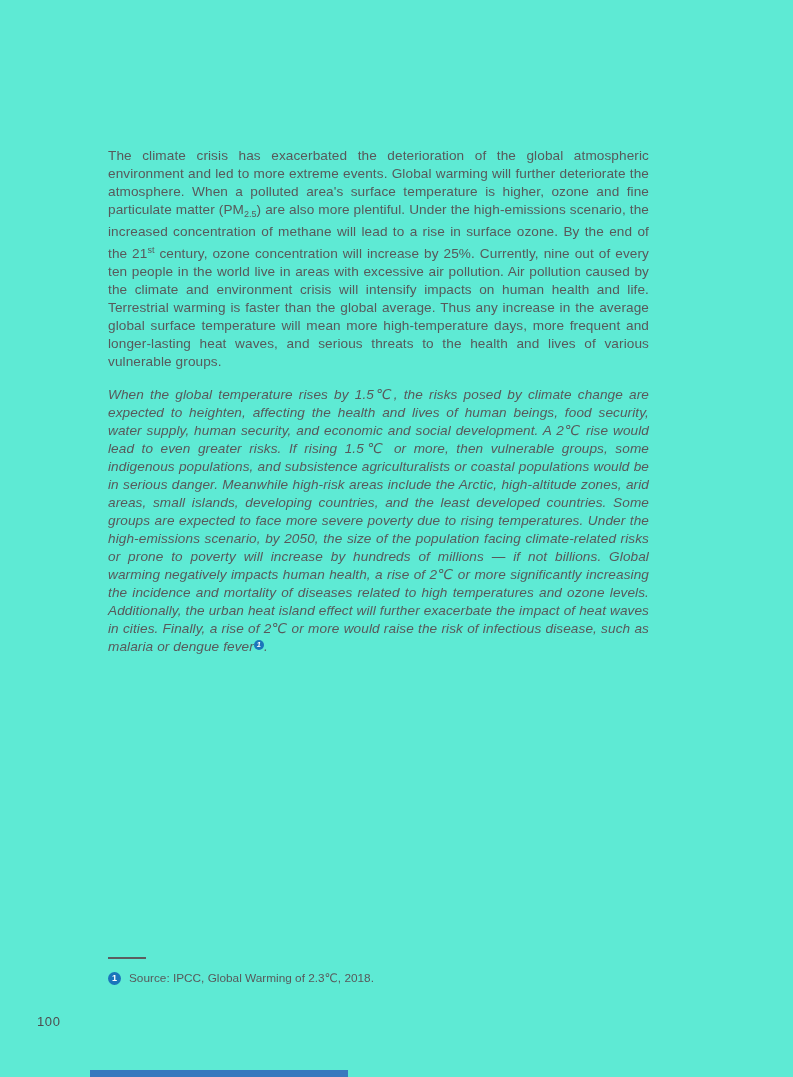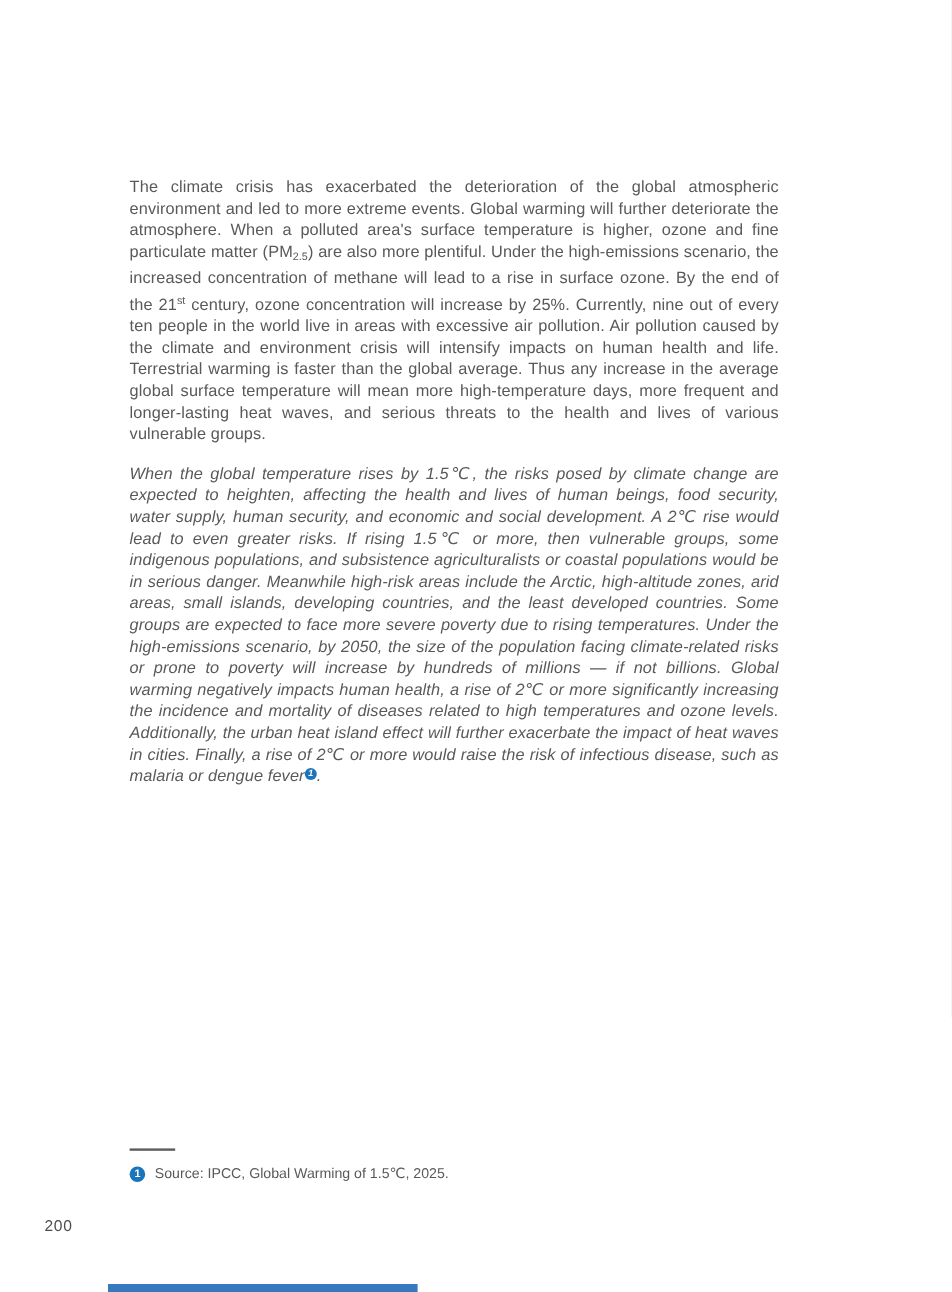--- a/index.html
+++ b/index.html
@@ -2,21 +2,21 @@
 <html><head>
 <meta charset="utf-8">
 <style>
   * { margin: 0; padding: 0; box-sizing: border-box; }
   html, body { background: #e9e9e9; }
   .page {
     position: relative;
     width: 793px;
     height: 1077px;
     margin: 0 auto;
-    background: #ffffff;
+    background: #5eead4;
     overflow: hidden;
     font-family: "Liberation Sans", "DejaVu Sans", sans-serif;
   }
   .text-block {
     position: absolute;
     left: 108px;
     top: 147px;
     width: 541px;
     color: #58595B;
     font-size: 13.6px;
@@ -106,20 +106,20 @@
 
   <div class="text-block">
     <p class="para"><span class="seg-normal">The climate crisis has exacerbated the deterioration of the global atmospheric environment and led to more extreme events. Global warming will further deteriorate the atmosphere. When a polluted area's surface temperature is higher, ozone and fine particulate matter (PM</span><span class="seg-sub">2.5</span><span class="seg-normal">) are also more plentiful. Under the high-emissions scenario, the increased concentration of methane will lead to a rise in surface ozone. By the end of the 21</span><span class="seg-sup">st</span><span class="seg-normal"> century, ozone concentration will increase by 25%. Currently, nine out of every ten people in the world live in areas with excessive air pollution. Air pollution caused by the climate and environment crisis will intensify impacts on human health and life. Terrestrial warming is faster than the global average. Thus any increase in the average global surface temperature will mean more high-temperature days, more frequent and longer-lasting heat waves, and serious threats to the health and lives of various vulnerable groups.</span></p>
     <p class="para"><span class="seg-normal">When the global temperature rises by 1.5℃, the risks posed by climate change are expected to heighten, affecting the health and lives of human beings, food security, water supply, human security, and economic and social development. A 2℃ rise would lead to even greater risks. If rising 1.5℃ or more, then vulnerable groups, some indigenous populations, and subsistence agriculturalists or coastal populations would be in serious danger. Meanwhile high-risk areas include the Arctic, high-altitude zones, arid areas, small islands, developing countries, and the least developed countries. Some groups are expected to face more severe poverty due to rising temperatures. Under the high-emissions scenario, by 2050, the size of the population facing climate-related risks or prone to poverty will increase by hundreds of millions — if not billions. Global warming negatively impacts human health, a rise of 2℃ or more significantly increasing the incidence and mortality of diseases related to high temperatures and ozone levels. Additionally, the urban heat island effect will further exacerbate the impact of heat waves in cities. Finally, a rise of 2℃ or more would raise the risk of infectious disease, such as malaria or dengue fever</span><span class="seg-fnref">1</span><span class="seg-normal">.</span></p>
   </div>
 
   <div class="footnote-rule"></div>
 
   <div class="footnote">
     <span class="fn-marker-icon">1</span>
-    <span>Source: IPCC, Global Warming of 1.5℃, 2025.</span>
+    <span>Source: IPCC, Global Warming of 2.3℃, 2018.</span>
   </div>
 
-  <div class="page-number">200</div>
+  <div class="page-number">100</div>
 
   <div class="bottom-accent-bar"></div>
 
 </div>
 
 </body></html>

